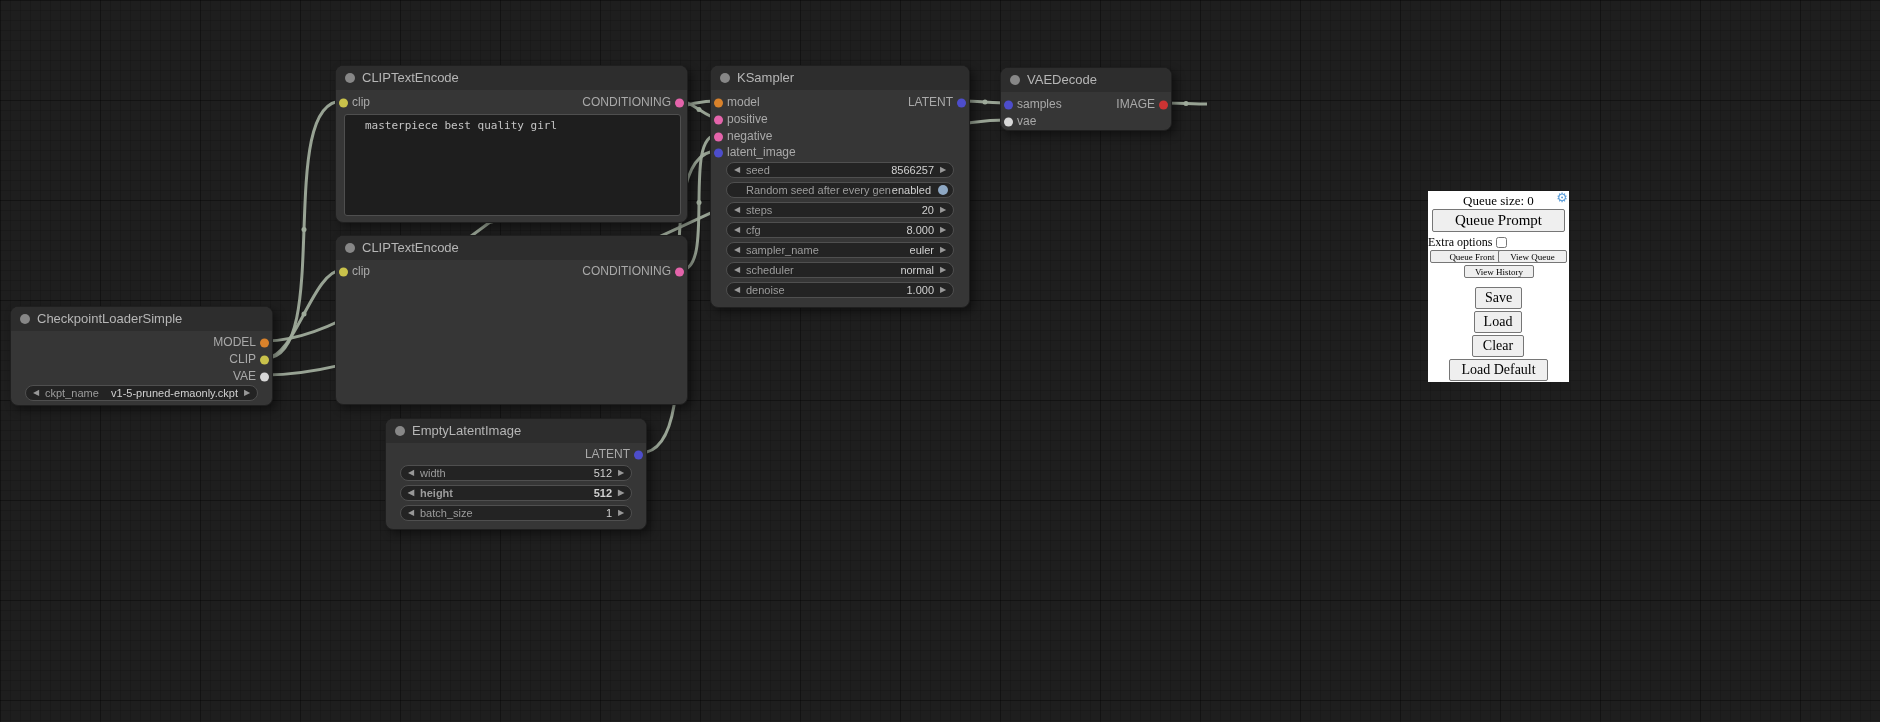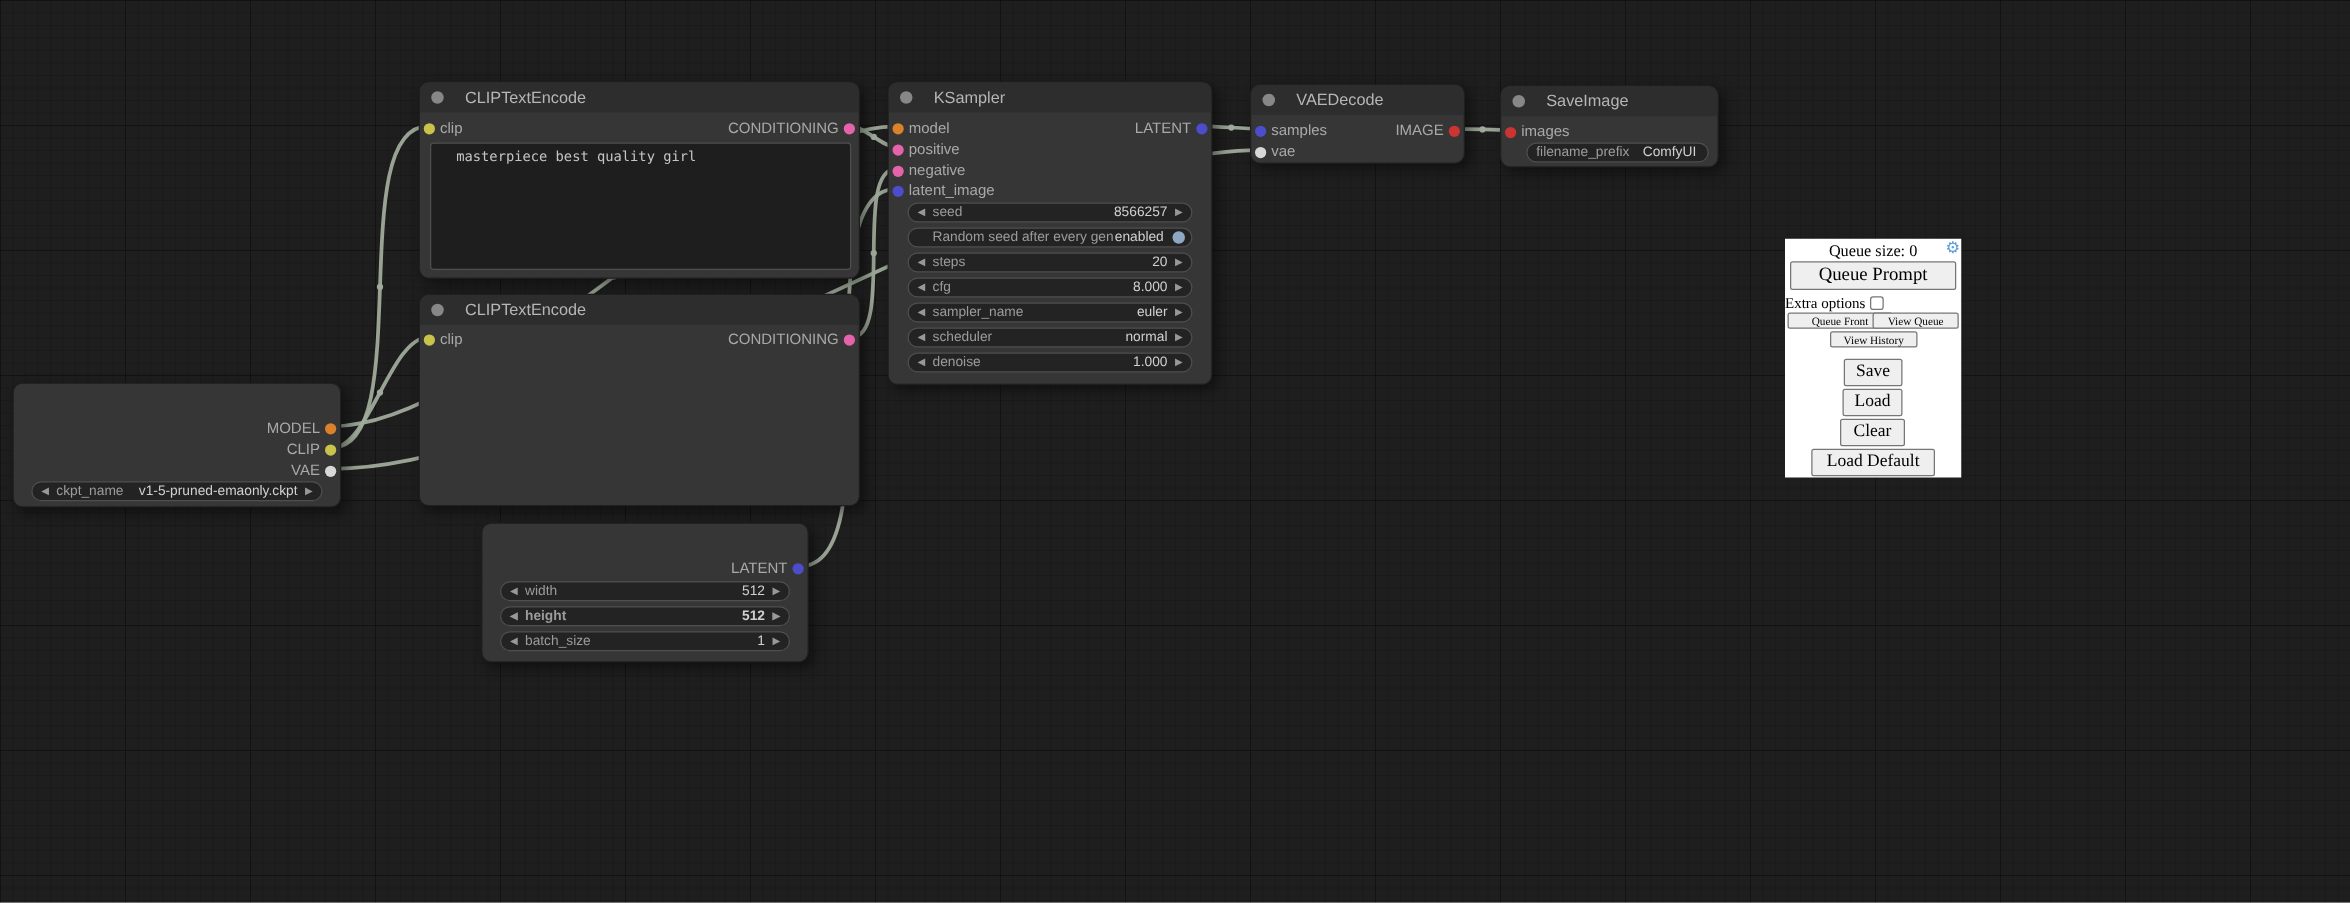--- a/index.html
+++ b/index.html
@@ -14,21 +14,21 @@
       linear-gradient(90deg, rgba(0,0,0,0.12) 1px, transparent 1px);
     background-size:100px 100px,100px 100px,10px 10px,10px 10px;}
   svg.links{position:absolute;left:0;top:0;z-index:1;pointer-events:none;}
   .link{fill:none;stroke:var(--link-color,#9fab9b);stroke-width:3;opacity:.95;}
   .linkdot{fill:var(--link-color,#9fab9b);}
 
   .node{position:absolute;z-index:2;background:#363636;border:1px solid #1f1f1f;
         border-radius:8px;box-shadow:4px 4px 10px rgba(0,0,0,.45);box-sizing:border-box;}
   .ntitle{position:absolute;left:0;right:0;top:0;height:24px;background:#2d2d2d;
         border-radius:7px 7px 0 0;color:#b6b6b6;font-size:13px;line-height:24px;
-        padding-left:36px;box-sizing:border-box;white-space:nowrap;overflow:hidden;}
+        padding-left:26px;box-sizing:border-box;white-space:nowrap;overflow:hidden;}
   .tdot{position:absolute;left:9px;top:7px;width:10px;height:10px;border-radius:50%;background:#878787;}
   .row{position:absolute;left:0;right:0;height:17px;font-size:12px;color:#a9a9a9;line-height:17px;}
   .dot{position:absolute;top:50%;width:9px;height:9px;border-radius:50%;transform:translateY(-50%);}
   .dot.in{left:3px;}
   .dot.out{right:3px;}
   .in-label{position:absolute;left:16px;}
   .out-label{position:absolute;right:16px;}
   .widget{position:absolute;height:16px;background:#232323;border:1px solid #4f4f4f;
         border-radius:8px;font-size:11px;color:#9c9c9c;display:flex;align-items:center;
         box-sizing:border-box;padding:0 5px;}
@@ -73,20 +73,24 @@
     <circle class="linkdot" cx="304" cy="314" r="2.5"></circle>
     <circle class="linkdot" cx="636.5" cy="247.5" r="2.5"></circle>
     <circle class="linkdot" cx="699" cy="109.5" r="2.5"></circle>
     <circle class="linkdot" cx="699" cy="202.5" r="2.5"></circle>
     <circle class="linkdot" cx="678.5" cy="302" r="2.5"></circle>
     <circle class="linkdot" cx="985" cy="102" r="2.5"></circle>
     <circle class="linkdot" cx="1186" cy="103.5" r="2.5"></circle>
   </svg>
 
   <div class="node" style="left:10px;top:306px;width:263px;height:100px;">
+    <div class="ntitle">
+      <span class="tdot"></span>
+      <span>CheckpointLoaderSimple</span>
+    </div>
     <div class="row" style="top:27px">
       <span class="out-label">MODEL</span>
       <span class="dot out" style="background: rgb(217, 130, 43);"></span>
     </div>
     <div class="row" style="top:44px">
       <span class="out-label">CLIP</span>
       <span class="dot out" style="background: rgb(201, 194, 75);"></span>
     </div>
     <div class="row" style="top:61px">
       <span class="out-label">VAE</span>
@@ -204,36 +208,26 @@
       <span class="in-label">samples</span>
       <span class="out-label">IMAGE</span>
       <span class="dot out" style="background: rgb(204, 51, 51);"></span>
     </div>
     <div class="row" style="top:45px">
       <span class="dot in" style="background: rgb(216, 216, 216);"></span>
       <span class="in-label">vae</span>
     </div>
   </div>
 
-  <div class="node" style="left:1200px;top:68px;width:175px;height:66px;">
-    <div class="ntitle">
-      <span class="tdot"></span>
-      <span>SaveImage</span>
-    </div>
-    <div class="row" style="top:28px">
-      <span class="dot in" style="background: rgb(204, 51, 51);"></span>
-      <span class="in-label">images</span>
-    </div>
-    <div class="widget" style="top:45px;left:20px;right:7px;">
-      <span class="wlabel" style="margin-left:2px">filename_prefix</span>
-      <span class="wvalue">ComfyUI</span>
-    </div>
-  </div>
 
   <div class="node" style="left:385px;top:418px;width:262px;height:112px;">
+    <div class="ntitle">
+      <span class="tdot"></span>
+      <span>EmptyLatentImage</span>
+    </div>
     <div class="row" style="top:27px">
       <span class="out-label">LATENT</span>
       <span class="dot out" style="background: rgb(77, 77, 203);"></span>
     </div>
     <div class="widget" style="top:46px;left:14px;right:14px;">
       <span class="warrow l"></span>
       <span class="wlabel">width</span>
       <span class="wvalue">512</span>
       <span class="warrow r"></span>
     </div>

